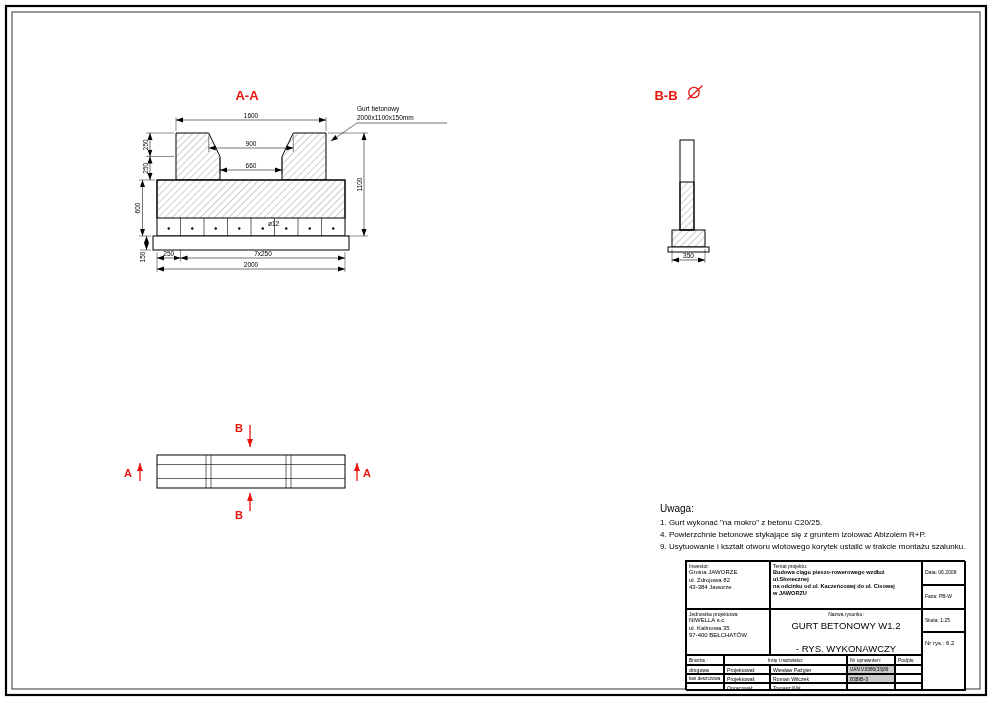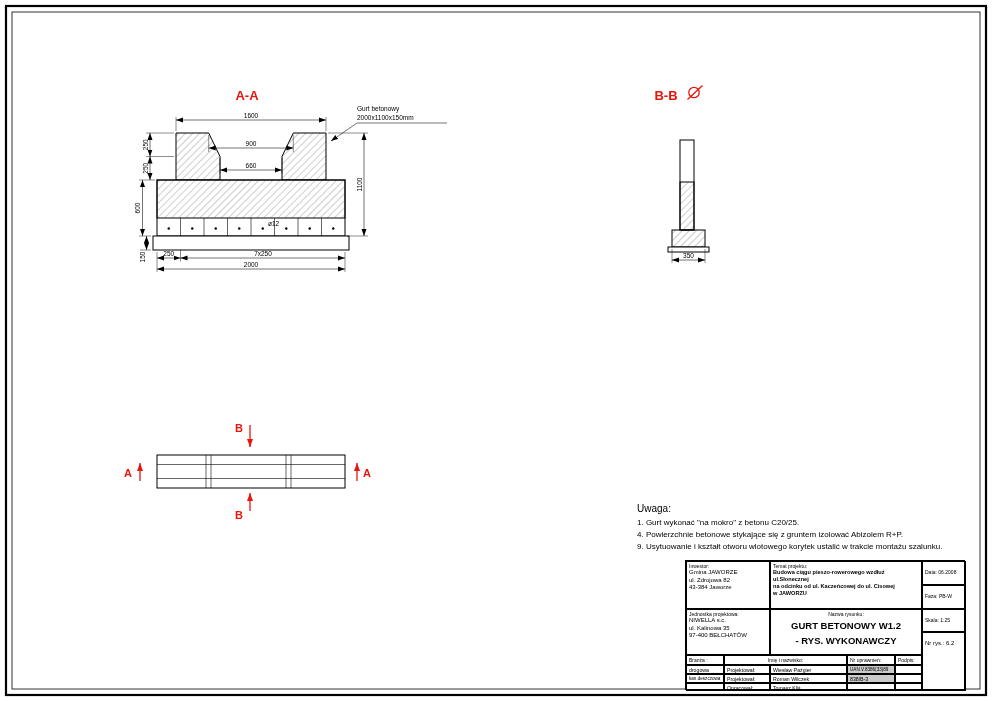--- a/index.html
+++ b/index.html
@@ -10,32 +10,32 @@
   .part{fill:#fff;stroke:#000;stroke-width:1}
   .hatch{fill:url(#hatch)}
   .dim{stroke:#000;stroke-width:.55;fill:none}
   .ext{stroke:#000;stroke-width:.45;fill:none}
   .thin{stroke:#000;stroke-width:.6;fill:none}
   .dimtxt{font-size:6.5px}
   .lbl-red{fill:#e8150d;font-size:13px;font-weight:bold}
   .red-letter{fill:#e8150d;font-size:11px;font-weight:bold}
   .red-line{stroke:#e8150d;stroke-width:1.3;fill:none}
 
-  .notes{position:absolute;left:637px;top:503px;width:330px}
+  .notes{position:absolute;left:660px;top:503px;width:330px}
   .notes-title{font-size:10px;margin-bottom:3px}
   .note-line{font-size:8px;line-height:12px;white-space:nowrap}
 
   .titleblock{position:absolute;left:685px;top:560px;width:280px;height:130px;
     border:1.5px solid #000;background:#fff}
   .cell{position:absolute;border:0.7px solid #000;padding:1px 2px;overflow:hidden}
   .tb-label{font-size:5px;line-height:6px}
   .tb-text{font-size:6px;line-height:7.5px}
   .tb-bold{font-weight:bold}
   .tb-center{text-align:center}
-  .dwg-name{font-size:9.5px;font-weight:bold;text-align:center;line-height:11px;margin-top:3px}
+  .dwg-name{font-size:9.5px;font-weight:normal;text-align:center;line-height:11px;margin-top:3px}
   .tb-small{font-size:5px;line-height:6px}
   .tb-row{font-size:5.2px;line-height:6px}
   .hl{background:#cbcbcb}
 </style>
 </head>
 <body>
 
 <svg width="992" height="701" viewBox="0 0 992 701">
   <defs>
     <pattern id="hatch" patternUnits="userSpaceOnUse" width="5" height="5" patternTransform="rotate(45)">
@@ -181,21 +181,21 @@
   <div class="cell" style="left:0;top:48px;width:84px;height:46px">
     <div class="tb-label">Jednostka projektowa:</div>
     <div class="tb-text">NIWELLA s.c.</div>
     <div class="tb-text">ul. Kalinowa 35</div>
     <div class="tb-text">97-400 BEŁCHATÓW</div>
   </div>
 
   <div class="cell" style="left:84px;top:48px;width:152px;height:46px">
     <div class="tb-label tb-center">Nazwa rysunku:</div>
     <div class="dwg-name">GURT BETONOWY W1.2</div>
-    <div class="dwg-name" style="margin-top:4px">- RYS. WYKONAWCZY</div>
+    <div class="dwg-name" style="margin-top:12px">- RYS. WYKONAWCZY</div>
   </div>
 
   <div class="cell" style="left:236px;top:48px;width:44px;height:23px">
     <div class="tb-small" style="margin-top:6px">Skala: 1:25</div>
   </div>
   <div class="cell" style="left:236px;top:71px;width:44px;height:59px">
     <div class="tb-text" style="margin-top:6px">Nr rys.:  6.2</div>
   </div>
 
   <div class="cell tb-small" style="left:0;top:94px;width:38px;height:10px">Branża :</div>

